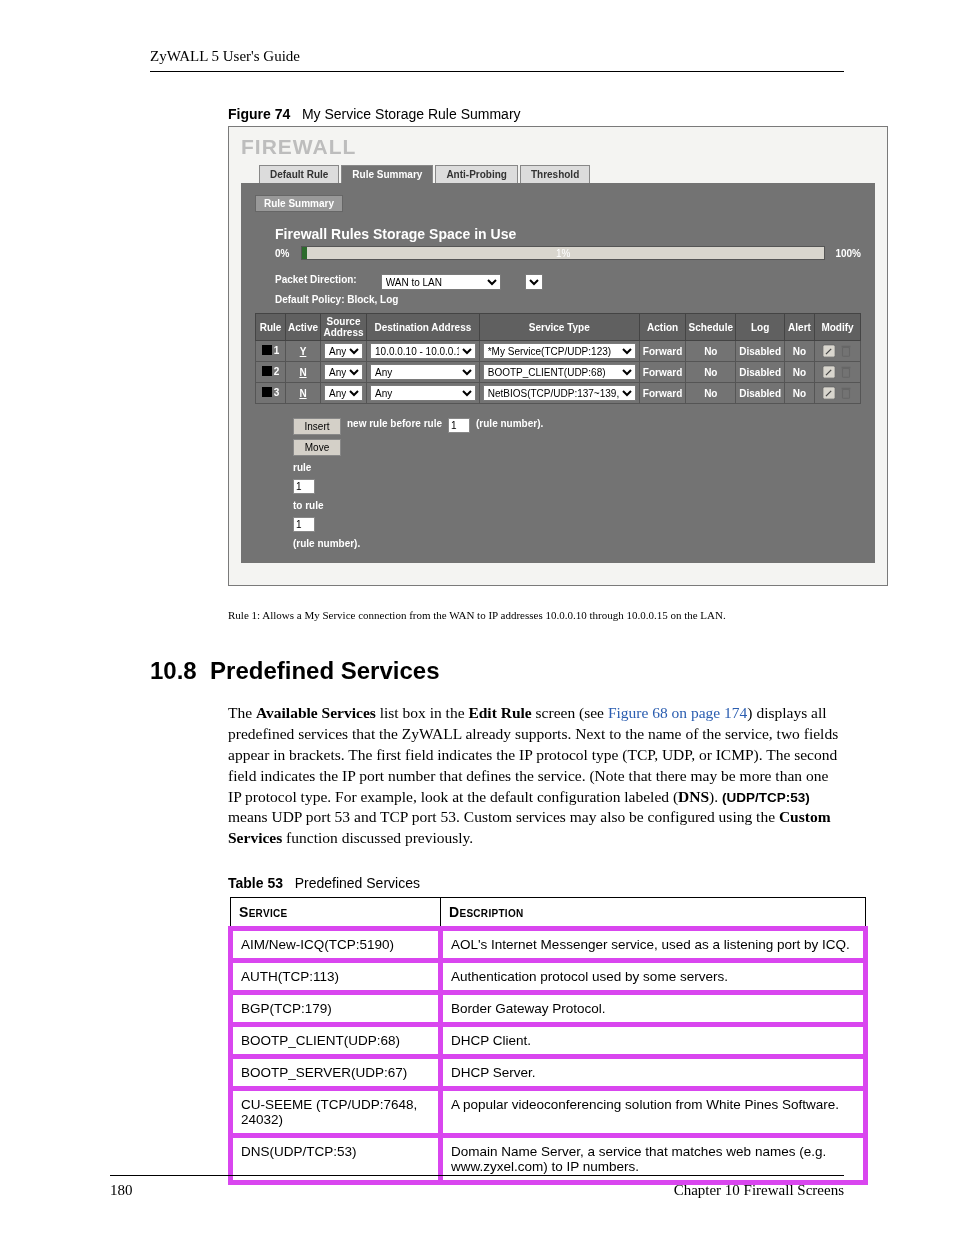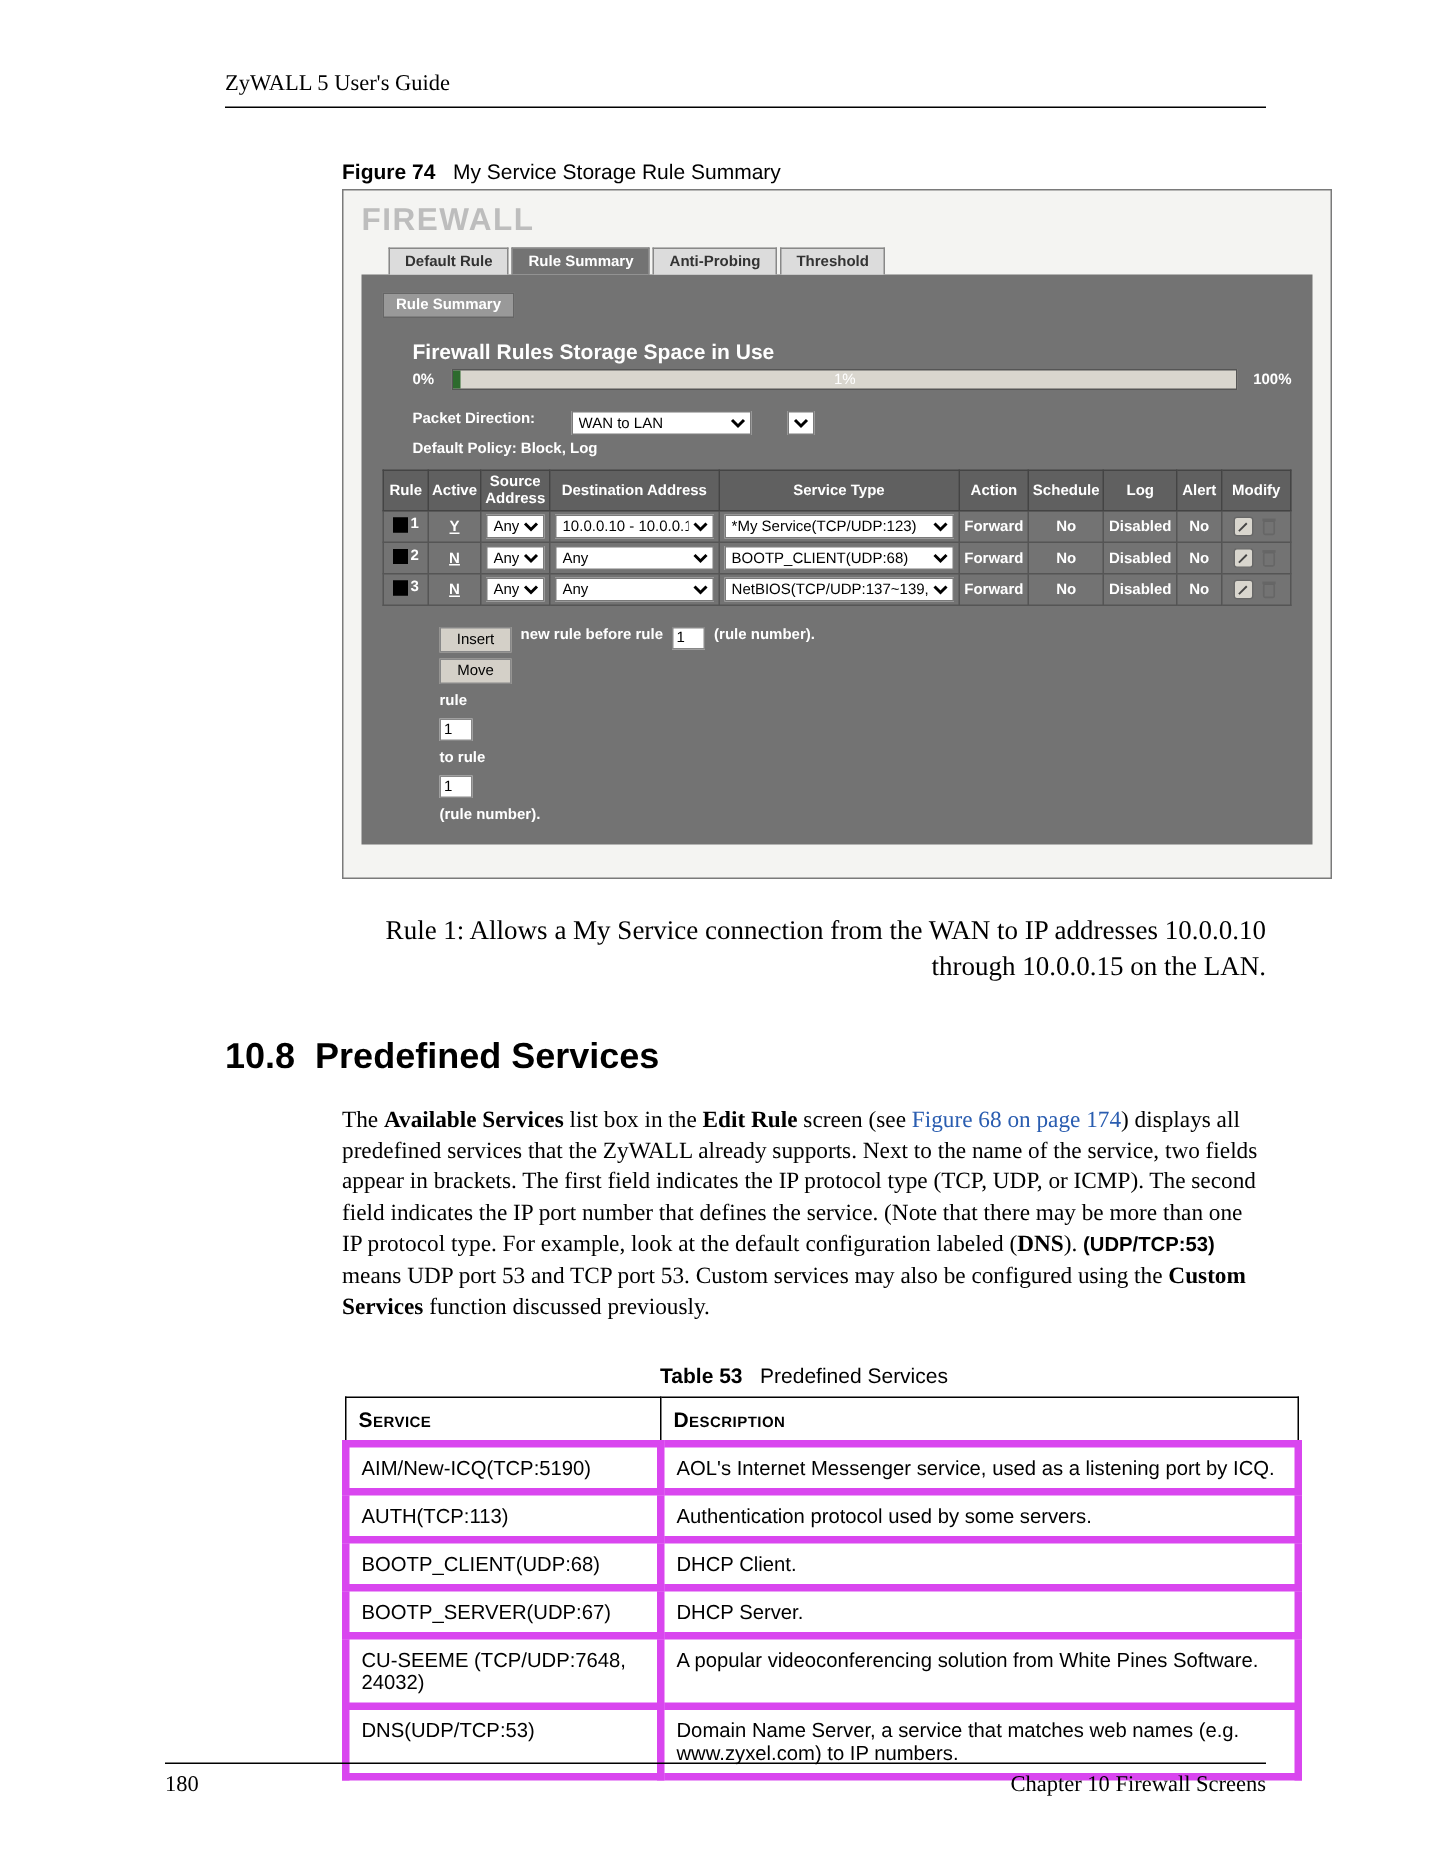--- a/index.html
+++ b/index.html
@@ -30,25 +30,25 @@
   table.rules td { background: #737373; border: 1px solid #555; padding: 2px 3px; text-align: center; font-weight: bold; }
   table.rules td .drop { width: 100%; color: #000; font-weight: normal; }
   .rule-id { display: inline-flex; align-items: center; gap: 2px; }
   .rule-sq { width: 10px; height: 10px; background: #000; border: 1px solid #000; display: inline-block; }
   .icon-edit, .icon-del { display: inline-block; width: 14px; height: 14px; vertical-align: middle; }
   .icon-edit svg, .icon-del svg { display: block; }
   .btn-row { margin: 14px 0 0 38px; display: flex; align-items: flex-start; gap: 6px; font-size: 10px; color: #fff; font-weight: bold; }
   .btn-row.second { margin-top: 4px; flex-direction: column; }
   .small-btn { width: 48px; background: #d4d0c8; border: 1px solid #888; color: #000; font-size: 10px; padding: 2px 0; text-align: center; font-weight: normal; }
   .tiny-input { width: 22px; height: 15px; background: #fff; border: 1px solid #888; color: #000; font-size: 10px; padding: 0 2px; }
-  .body-p { margin: 22px 0 0 78px; font-size: 18px; line-height: 1.35; text-align: right; }
+  .body-p { margin: 22px 0 0 78px; font-size: 11px; line-height: 1.35; }
   .body-p2 { margin: 18px 0 0 78px; font-size: 15.5px; line-height: 1.35; }
   .h2 { font-family: Arial, sans-serif; font-size: 24px; font-weight: bold; margin: 34px 0 0 0; }
   .link { color: #2a5db0; }
-  .tbl-cap { font-family: Arial, sans-serif; font-size: 14px; margin: 26px 0 6px 78px; text-align: center; }
+  .tbl-cap { font-family: Arial, sans-serif; font-size: 14px; margin: 26px 0 6px 78px; }
   table.svc { margin-left: 78px; width: 640px; border-collapse: collapse; font-family: Arial, sans-serif; font-size: 13.5px; }
   table.svc th { border: 1px solid #000; padding: 6px 8px; text-align: left; font-weight: bold; font-variant: small-caps; letter-spacing: 0.3px; font-size: 14px; }
   table.svc td { border: 5px solid #d946ef; padding: 6px 8px; vertical-align: top; }
   .footer { position: absolute; bottom: 36px; left: 110px; right: 110px; border-top: 1px solid #000; padding-top: 6px; display: flex; justify-content: space-between; font-size: 15px; }
 </style>
 </head>
 <body>
 
 <div class="page">
   <div class="hdr">ZyWALL 5 User's Guide</div>
@@ -212,20 +212,24 @@
     <tbody id="svc-body">
         <tr>
           <td>AIM/New-ICQ(TCP:5190)</td>
           <td>AOL's Internet Messenger service, used as a listening port by ICQ.</td>
         </tr>
         <tr>
           <td>AUTH(TCP:113)</td>
           <td>Authentication protocol used by some servers.</td>
         </tr>
         <tr>
+          <td>BGP(TCP:179)</td>
+          <td>Border Gateway Protocol.</td>
+        </tr>
+        <tr>
           <td>BOOTP_CLIENT(UDP:68)</td>
           <td>DHCP Client.</td>
         </tr>
         <tr>
           <td>BOOTP_SERVER(UDP:67)</td>
           <td>DHCP Server.</td>
         </tr>
         <tr>
           <td>CU-SEEME (TCP/UDP:7648, 24032)</td>
           <td>A popular videoconferencing solution from White Pines Software.</td>

